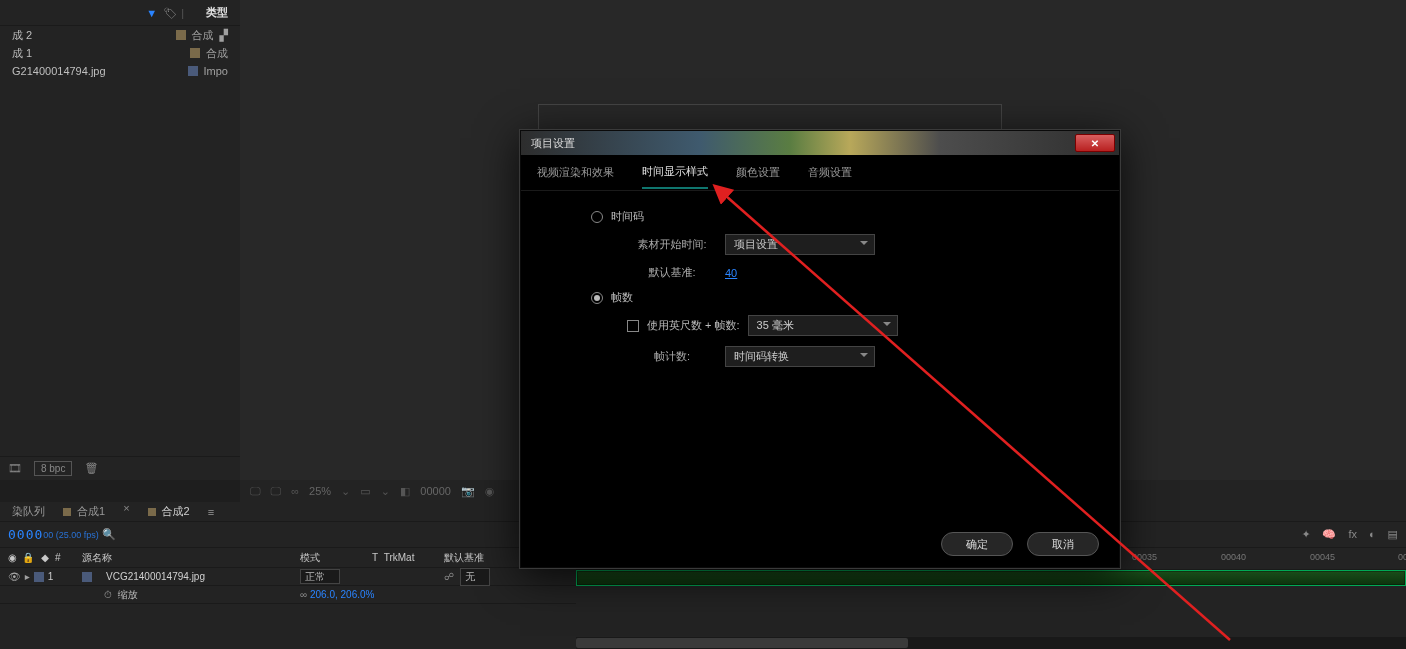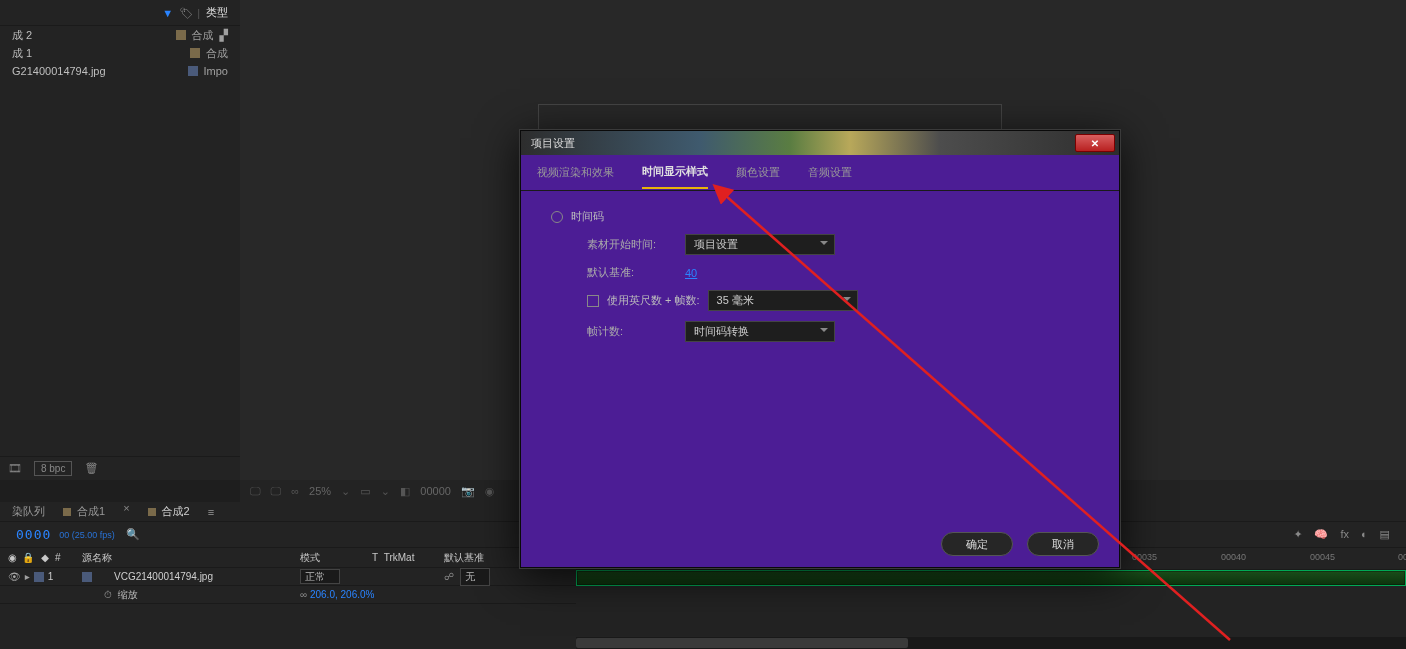--- a/index.html
+++ b/index.html
@@ -8,55 +8,55 @@
 
 .project-panel { position: absolute; top: 0; left: 0; width: 240px; height: 480px; background: #232323; }
 .project-header { display: flex; align-items: center; padding: 6px 8px; border-bottom: 1px solid #1a1a1a; height: 26px; justify-content: flex-end; gap: 6px; }
 .project-header .twirl { color: #2a84ff; }
 .project-rows { }
 .project-row { display: flex; align-items: center; justify-content: space-between; padding: 3px 12px; height: 18px; cursor: default; }
 .project-row .name { color: #bfbfbf; }
 .project-row .right { display: flex; align-items: center; gap: 6px; }
 .swatch { width:10px; height:10px; background:#7a6a4a; display:inline-block; }
 .swatch.blue{ background:#4a5a7a; }
-.col-head-type { font-weight: normal; color: #e0e0e0; padding-right: 4px;}
+.col-head-type { font-weight: bold; color: #e0e0e0; padding-right: 4px; margin-left: 16px;}
 .project-footer { position: absolute; bottom:0; left:0; right:0; height:24px; background:#232323; display:flex; align-items:center; gap:12px; padding:0 8px; color:#888; border-top:1px solid #1a1a1a;}
 .project-footer .icon{ color:#888;}
 .bpc-box{ border:1px solid #555; padding:1px 6px; font-size:10px;}
 
 
 .viewer { position:absolute; left:240px; top:0; right:0; height:502px; background:#282828;}
 .viewer .canvas-outline{ position:absolute; left:298px; top:104px; width:464px; height:30px; border:1px solid #444; border-bottom:none;}
 .viewer-footer{ position:absolute; left:0; bottom:0; right:0; height:22px; background:#232323; display:flex; align-items:center; gap:10px; padding:0 10px; color:#666;}
 .viewer-footer .mini-ico{ color:#555;}
 .zoom{ color:#666;}
 
 
 .timeline-panel { position:absolute; left:0; bottom:0; right:0; height:147px; background:#232323; }
 .tl-tabs { height:20px; display:flex; gap:18px; padding:0 12px; border-bottom:1px solid #1a1a1a;}
 .tl-tabs .tab{ display:flex; align-items:center; gap:6px; color:#999;}
 .tl-tabs .tab.active{ color:#d0d0d0;}
 .tl-tabs .tab .sq{ width:8px;height:8px;background:#7a6a4a;display:inline-block;}
 .tl-tabs .close{ color:#888;}
-.tl-time-row{ height:26px; display:flex; align-items:center; padding:0 16px; gap:8px; border-bottom:1px solid #1a1a1a;}
+.tl-time-row{ height:26px; display:flex; align-items:center; padding:0 8px; border-bottom:1px solid #1a1a1a;}
 .tl-time-row .tcode{ color:#2a84ff; font-family:monospace; font-size:13px; letter-spacing:1px;}
 .tl-time-row .fps{ color:#2a84ff; font-size:9px; opacity:.8;}
 .tl-time-row .search-ico{ color:#666; margin-left:4px;}
 .tl-time-row .tools{ margin-left:auto; display:flex; gap:12px; color:#888;}
 .tl-cols{ height:20px; display:flex; align-items:center; border-bottom:1px solid #1a1a1a; font-size:10px; color:#c8c8c8;}
 .tl-cols .c1{ width:82px; padding-left:8px; display:flex; gap:6px;}
 .tl-cols .c2{ width:218px;}
 .tl-cols .c3{ width:72px;}
 .tl-cols .c4{ width:72px;}
 .tl-cols .c5{ flex:0 0 108px;}
 .tl-layer-row{ height:18px; display:flex; align-items:center; border-bottom:1px solid #1a1a1a; font-size:10px;}
 .tl-layer-row .c1{ width:82px; padding-left:8px; display:flex; gap:4px; align-items:center;}
 .tl-layer-row .eye{ color:#aaa;}
 .tl-layer-row .num{ color:#ccc;}
-.tl-layer-row .c2{ width:218px; display:flex; align-items:center; gap:22px;}
+.tl-layer-row .c2{ width:218px; display:flex; align-items:center; gap:14px;}
 .tl-layer-row .layer-swatch{ width:10px;height:10px;background:#4a5a7a;}
 .tl-layer-row .layer-name{ color:#d0d0d0;}
 .tl-layer-row .c3{ width:72px;}
 .mode-select{ background:#1a1a1a; border:1px solid #444; color:#bbb; font-size:10px; padding:1px 14px 1px 4px; position:relative;}
 .tl-layer-row .c4{ width:72px;}
 .tl-layer-row .c5{ width:108px; display:flex; align-items:center; gap:6px;}
 .link-ico{ color:#888;}
 .tl-prop-row{ height:18px; display:flex; align-items:center; border-bottom:1px solid #1a1a1a; font-size:10px;}
 .tl-prop-row .pad{ width:82px;}
 .tl-prop-row .label{ width:218px; padding-left:22px; display:flex; gap:6px; align-items:center; color:#bbb;}
@@ -65,36 +65,36 @@
 .tl-right{ position:absolute; left:576px; right:0; top:46px; bottom:0; background:#232323;}
 .ruler{ height:22px; border-bottom:1px solid #1a1a1a; position:relative; color:#777; font-size:9px;}
 .ruler .tick{ position:absolute; top:4px;}
 .playhead{ position:absolute; top:0; bottom:0; width:1px; background:#2a84ff; left:0px;}
 .playhead::before{ content:''; position:absolute; top:0; left:-4px; width:9px; height:12px; background:#2a84ff; clip-path:polygon(0 0,100% 0,100% 65%,50% 100%,0 65%);}
 .track-bar{ position:absolute; top:22px; left:0; right:0; height:16px; background: linear-gradient(#1a4d1a,#0d330d); border:1px solid #0a5; box-shadow:inset 0 0 0 1px rgba(0,0,0,.3);}
 .scroll-x{ position:absolute; left:0; right:0; bottom:0; height:12px; background:#191919;}
 .scroll-x .thumb{ position:absolute; left:0; width:40%; top:1px; bottom:1px; background:#3a3a3a; border-radius:2px;}
 
 
-.dialog{ position:absolute; left:520px; top:130px; width:600px; height:438px; background:#4c1d95; border:1px solid #0a0a0a; box-shadow:0 0 0 1px #3a3a3a, 0 8px 40px rgba(0,0,0,.8);}
+.dialog{ position:absolute; left:520px; top:130px; width:600px; height:438px; background:#000000; border:1px solid #0a0a0a; box-shadow:0 0 0 1px #3a3a3a, 0 8px 40px rgba(0,0,0,.8);}
 .dialog-titlebar{ height:24px; background:linear-gradient(90deg,#2d2d2d 0%, #3f5a6e 30%, #5a7d42 45%, #b8a85a 55%, #4d4d4d 70%, #2d2d2d 100%); display:flex; align-items:center; padding:0 4px 0 10px; color:#ddd; font-size:11px;}
 .dialog-titlebar .title{ flex:1; }
 .dialog-close{ width:40px; height:18px; background:linear-gradient(#d96060,#b82020); border:1px solid #7a0000; border-radius:2px; display:flex; align-items:center; justify-content:center; color:#fff; font-weight:bold; font-size:10px; cursor:default;}
 
 .dialog-tabs{ height:36px; display:flex; align-items:center; gap:28px; padding:0 16px; border-bottom:1px solid #1a1a1a;}
 .dialog-tabs .dtab{ color:#999; padding:8px 0; cursor:default;}
-.dialog-tabs .dtab.active{ color:#e0e0e0; border-bottom:2px solid #eab308;font-weight:bold;}
-
-.dialog-body{ padding:12px 30px; color:#bdbdbd;}
+.dialog-tabs .dtab.active{ color:#e0e0e0; border-bottom:2px solid #0f766e;}
+
+.dialog-body{ padding:12px 30px; color:#bdbdbd;margin-left:40px;}
 .radio-row{ display:flex; align-items:center; gap:8px; margin:6px 0 10px 0;}
 .radio{ width:12px; height:12px; border:1px solid #888; border-radius:50%; display:inline-flex; align-items:center; justify-content:center;}
 .radio.checked::after{ content:''; width:6px; height:6px; background:#bbb; border-radius:50%;}
 .checkbox{ width:12px; height:12px; border:1px solid #888; display:inline-block;}
 .form-row{ display:flex; align-items:center; gap:8px; margin:6px 0 10px 36px;}
-.form-label{ width:90px; text-align:left; color:#aaa;}
+.form-label{ width:90px; text-align:center; color:#aaa;}
 .dropdown{ background:#1e1e1e; border:1px solid #444; color:#ccc; padding:2px 24px 2px 8px; min-width:150px; position:relative; font-size:11px; display:inline-block;}
 .dropdown::after{ content:''; position:absolute; right:6px; top:50%; transform:translateY(-50%); border:4px solid transparent; border-top-color:#888;}
 .num-link{ color:#2a84ff; text-decoration:underline; }
 
 .dialog-footer{ position:absolute; left:0; right:0; bottom:0; height:46px; display:flex; align-items:center; justify-content:flex-end; gap:14px; padding:0 20px;}
 .dlg-btn{ min-width:72px; height:24px; border:1px solid #555; border-radius:12px; background:#262626; color:#ddd; display:flex; align-items:center; justify-content:center; cursor:default;}
 
 
 .annot-svg{ position:absolute; left:0; top:0; width:1406px; height:649px; pointer-events:none;}
 
@@ -263,20 +263,24 @@
     </div>
     <div class="form-row">
       <span class="form-label">素材开始时间:</span>
       <span class="dropdown">项目设置</span>
     </div>
     <div class="form-row">
       <span class="form-label">默认基准:</span>
       <span class="num-link">40</span>
     </div>
 
+    <div class="radio-row">
+      <span class="radio checked"></span>
+      <span>帧数</span>
+    </div>
     <div class="form-row">
       <span class="checkbox"></span>
       <span>使用英尺数 + 帧数:</span>
       <span class="dropdown">35 毫米</span>
     </div>
     <div class="form-row">
       <span class="form-label">帧计数:</span>
       <span class="dropdown">时间码转换</span>
     </div>
   </div>

